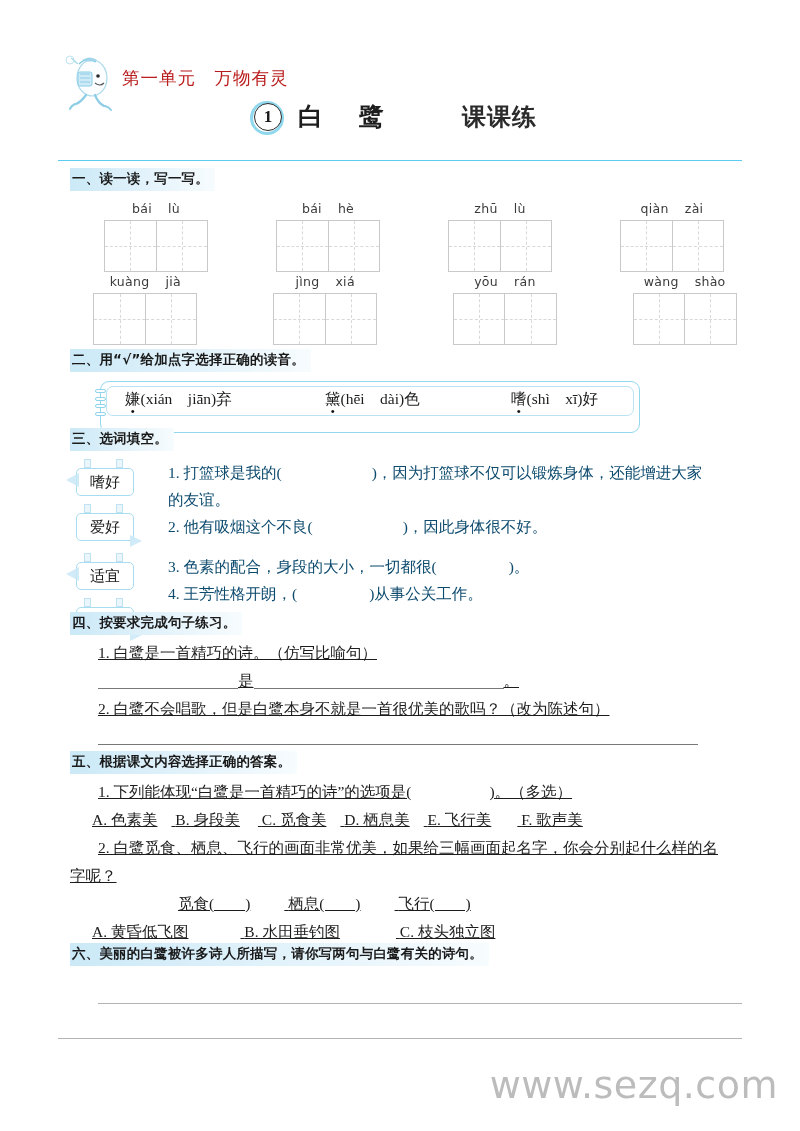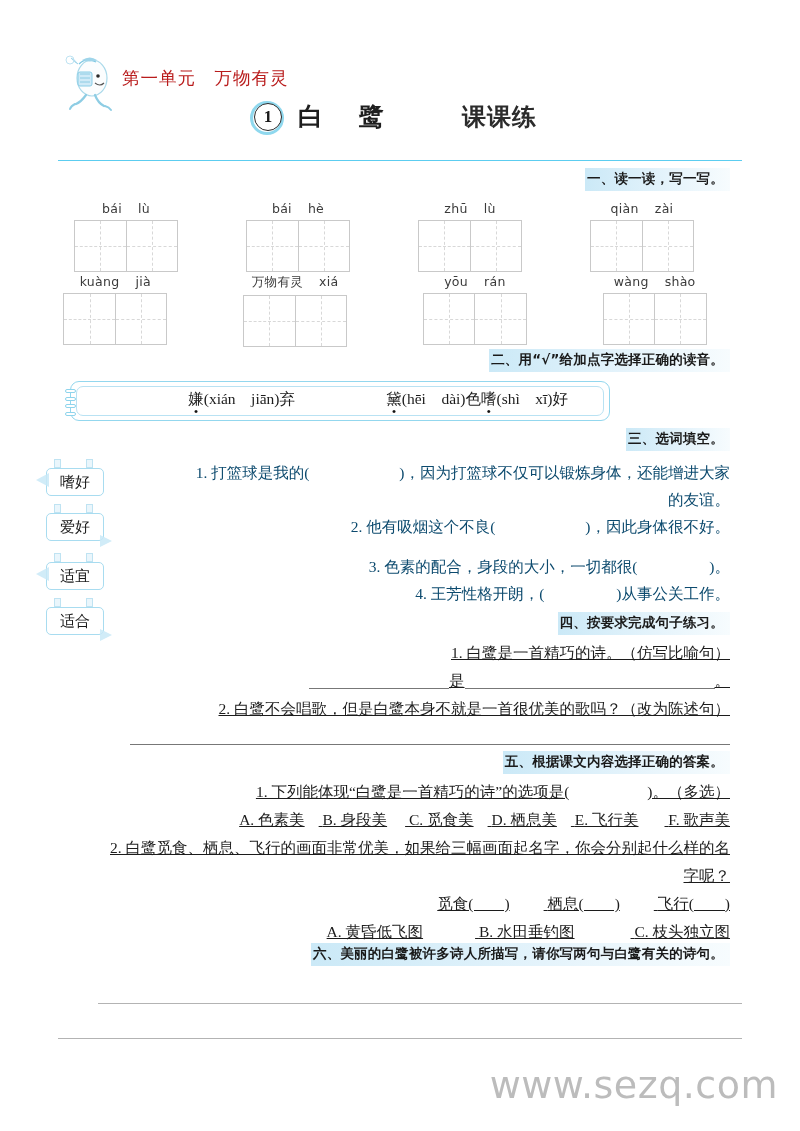--- a/index.html
+++ b/index.html
@@ -66,21 +66,21 @@
   .sec-head {
     display: inline-block;
     font-family: "DejaVu Sans", "Liberation Sans", sans-serif;
     font-size: 13.5px; font-weight: 700; color: #1a1a1a;
     padding: 2px 6px 3px 2px;
     background: linear-gradient(to right, #cbe9f7 0%, #e4f3fb 55%, #f7fcfe 100%);
     letter-spacing: 0.2px;
     white-space: nowrap;
   }
 
-  .sec { position: absolute; left: 40px; width: 690px; text-align: right; }
+  .sec { position: absolute; left: 70px; width: 690px; }
 
   
   .pin-row { display: flex; margin-top: 10px; }
   .pin-group { width: 172px; }
   .pin-line {
     display: flex; justify-content: center; gap: 16px;
     font-family: "DejaVu Sans", "Liberation Sans", sans-serif;
     font-size: 12.5px; color: #3a3a3a; margin-bottom: 4px;
     letter-spacing: 0.3px;
   }
@@ -100,21 +100,21 @@
     border-left: 1px dashed #d8d8d8;
   }
   .grid-cell::after {
     top: 50%; left: 0; width: 100%; height: 0;
     border-top: 1px dashed #d8d8d8;
   }
 
   
   .note-box {
     position: relative; margin: 9px 0 0 30px;
-    width: 540px; height: 40px;
+    width: 540px; height: 52px;
     border: 1.6px solid #93d7ee; border-radius: 9px;
     background: #ffffff;
   }
   .note-box .inner {
     position: absolute; left: 5px; top: 3.5px;
     width: 528px; height: 30px;
     border: 1px solid #b9e2f3; border-radius: 7px;
   }
   .rings { position: absolute; left: -6px; top: 7px; }
   .rings span {
@@ -283,21 +283,21 @@
           <span>kuàng</span>
           <span>jià</span>
         </div>
         <div class="grid-pair">
           <div class="grid-cell"></div>
           <div class="grid-cell"></div>
         </div>
       </div>
       <div class="pin-group">
         <div class="pin-line">
-          <span>万物有灵</span>
+          <span>jìng</span>
           <span>xiá</span>
         </div>
         <div class="grid-pair">
           <div class="grid-cell"></div>
           <div class="grid-cell"></div>
         </div>
       </div>
       <div class="pin-group">
         <div class="pin-line">
           <span>yōu</span>

